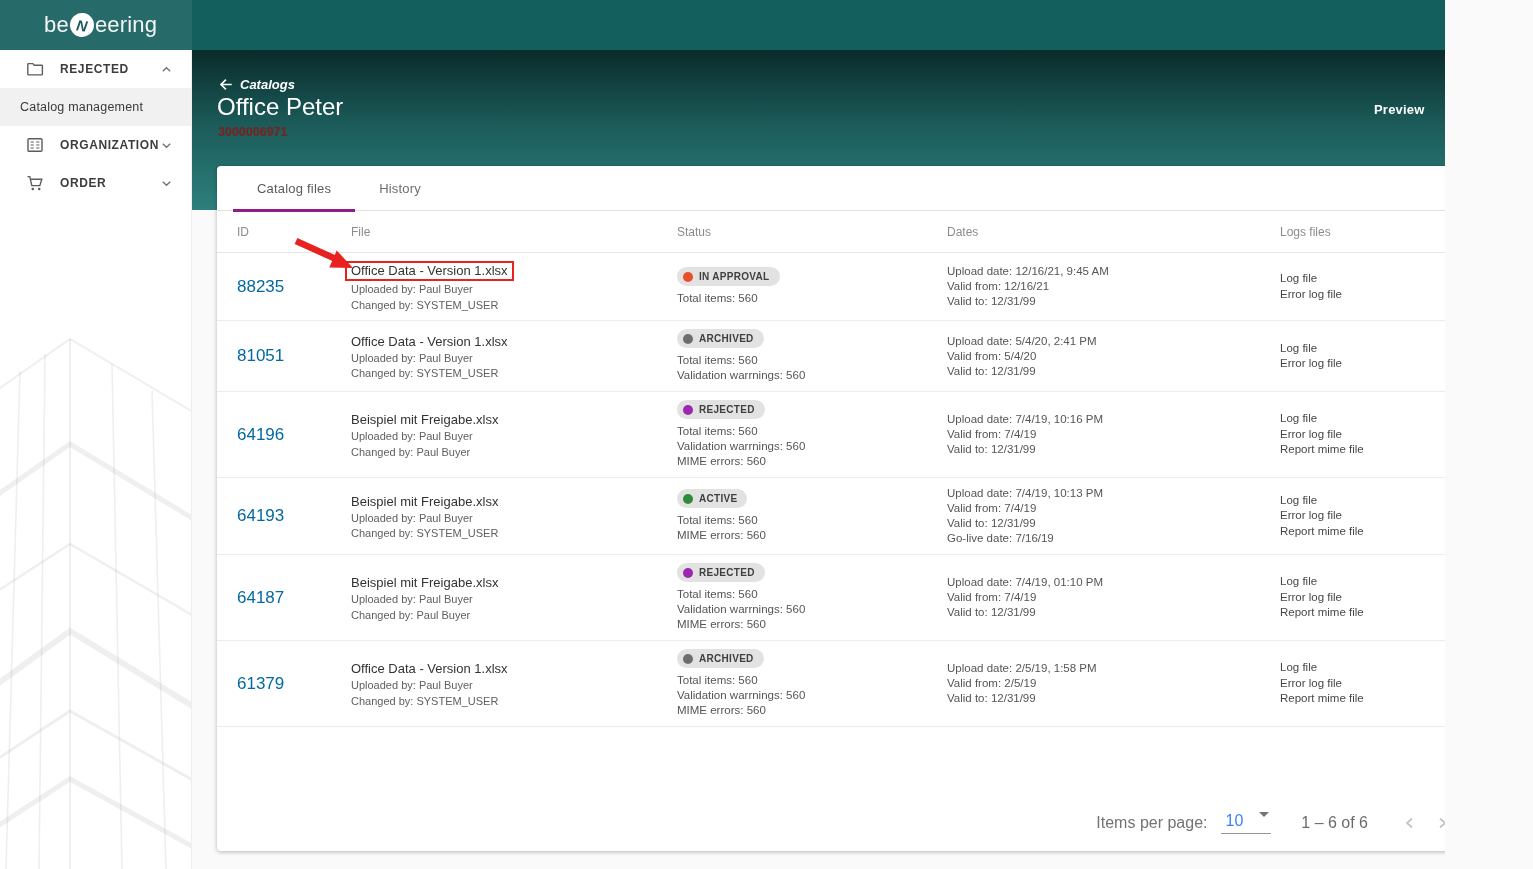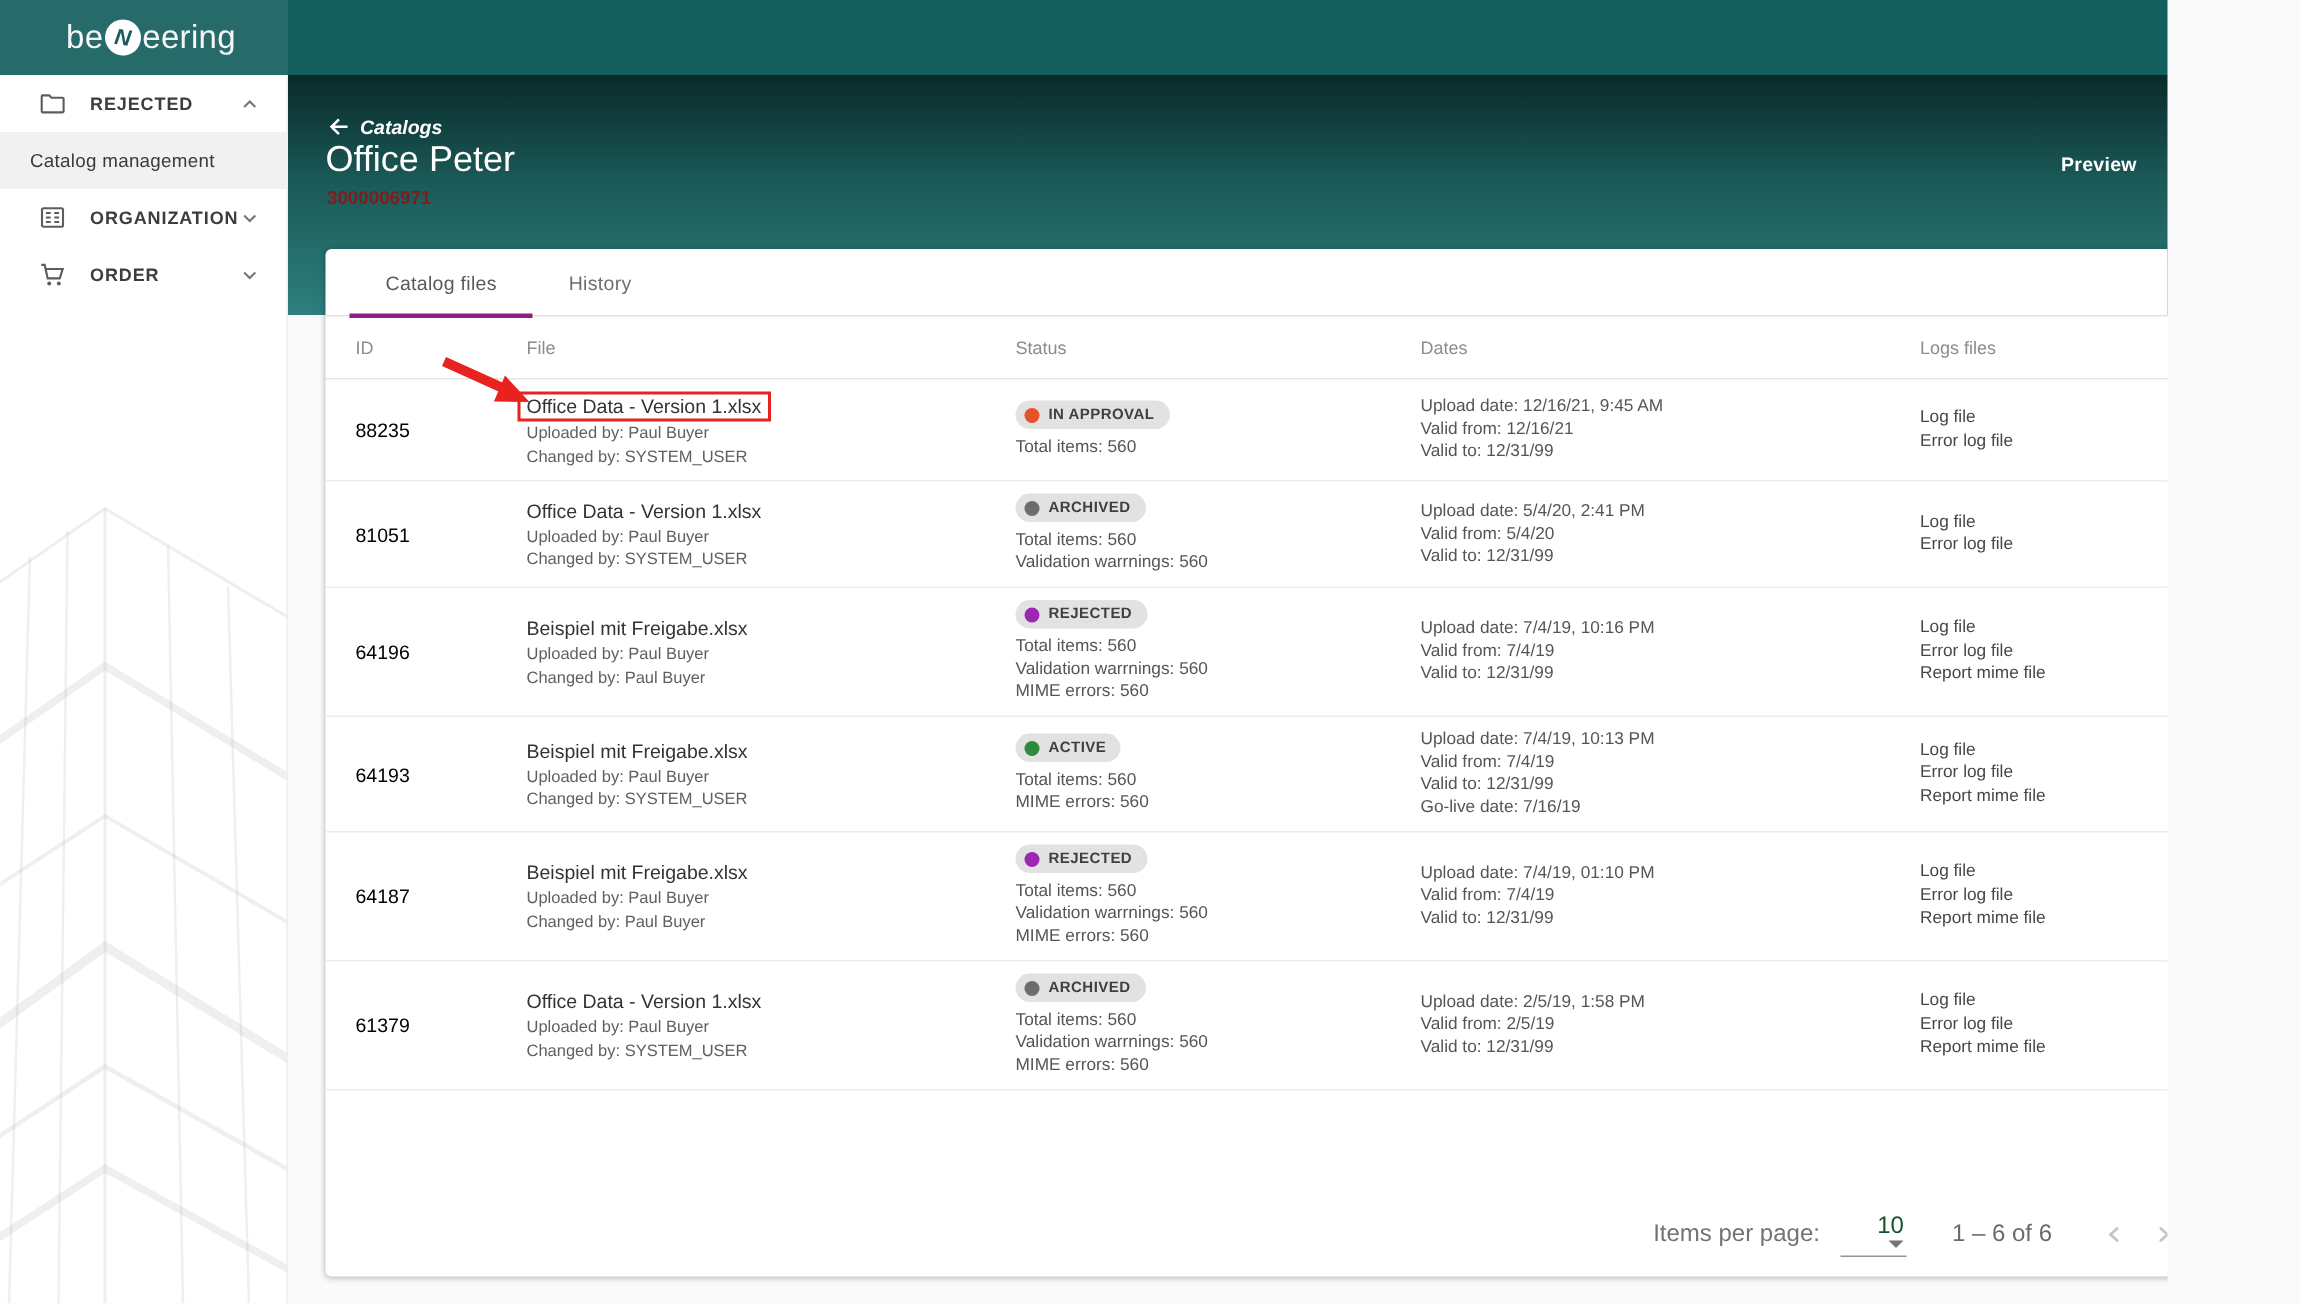--- a/index.html
+++ b/index.html
@@ -40,37 +40,37 @@
   .tabbar { display:flex; height:45px; border-bottom:1px solid #e2e2e2; padding-left:16px; }
   .tab { height:45px; display:flex; align-items:center; padding:16px 24px; font-size:13px; font-weight:500; color:#6f6f6f; position:relative; cursor:pointer; letter-spacing:.2px; }
   .tab.active { color:#5a5a5a; }
   .tab.active::after { content:""; position:absolute; left:0; right:0; bottom:-1px; height:3px; background:#8e1e87; }
 
   
   .thead, .trow { display:grid; grid-template-columns:114px 326px 270px 333px 197px 1fr; padding-left:20px; padding-right:14px; align-items:center; }
   .thead { height:42px; border-bottom:1px solid #e6e6e6; }
   .th { font-size:12px; color:#8c8c8c; }
   .trow { border-bottom:1px solid #ececec; padding-top:8px; padding-bottom:8px; min-height:60px; }
-  .cell-id { font-size:13px; color:#000000; }
+  .cell-id { font-size:17px; color:#0369a1; }
   .file-name { font-size:13px; color:#333; line-height:16px; }
   .file-name.annotated { display:inline-block; border:2px solid #e8231f; padding:0 4px; margin-left:-6px; }
   .file-sub { font-size:11px; color:#606060; line-height:14.5px; margin-top:1px; }
   .badge { display:inline-flex; align-items:center; background:#e2e2e2; border-radius:16px; padding:4px 10px 4px 6px; margin-bottom:5px; }
   .badge .dot { width:10px; height:10px; border-radius:50%; margin-right:6px; flex:none; }
   .badge .badge-label { font-size:10px; font-weight:bold; color:#3f3f3f; letter-spacing:.3px; }
   .status-line, .date-line { font-size:11.5px; color:#555; line-height:15px; }
   .log-link { font-size:11.5px; color:#474747; line-height:15.5px; cursor:pointer; }
   .cell-menu { display:flex; justify-content:center; }
   .kebab { display:flex; flex-direction:column; align-items:center; gap:2.5px; padding:6px; cursor:pointer; }
   .kebab i { width:3.5px; height:3.5px; border-radius:50%; background:#5f5f5f; }
 
   
   .paginator { position:absolute; right:14px; bottom:0; height:56px; display:flex; align-items:center; font-size:16px; color:#737373; }
   .pp-label { margin-right:14px; }
-  .pp-select { display:flex; align-items:flex-end; border-bottom:1px solid #949494; padding:0 2px 3px 4px; min-width:44px; cursor:pointer; color:#14532d;flex-direction:column; }
+  .pp-select { display:flex; align-items:flex-start; border-bottom:1px solid #949494; padding:0 2px 3px 4px; min-width:44px; cursor:pointer; color:#3b82f6; }
   .pp-select .caret { width:0; height:0; border-left:5px solid transparent; border-right:5px solid transparent; border-top:5px solid #757575; margin-left:16px; margin-bottom:2px; }
   .pp-range { margin:0 26px 0 30px; color:#6b6b6b; }
   .pg-btn { width:32px; height:32px; display:flex; align-items:center; justify-content:center; cursor:default; }
   .pg-btn.enabled { cursor:pointer; }
   .pg-refresh { margin-left:6px; }
 
   
   .annot-arrow { position:absolute; left:293px; top:238px; z-index:20; pointer-events:none; }
 </style>
 </head>

